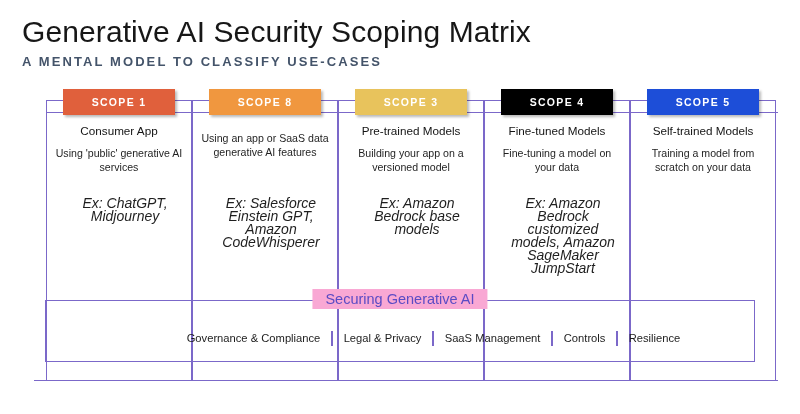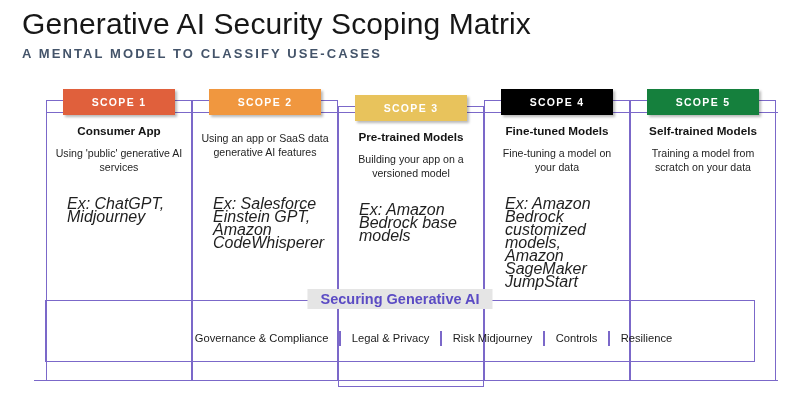--- a/index.html
+++ b/index.html
@@ -21,21 +21,21 @@
     position: relative;
     width: 800px;
     height: 414px;
     background: #ffffff;
   }
 
   
   #header {
     position: absolute;
     left: 22px;
-    top: 6px;
+    top: 14px;
     width: 756px;
   }
   #page-title {
     font-size: 30px;
     font-weight: 400;
     letter-spacing: 0.1px;
     color: #171717;
     line-height: 36px;
     white-space: nowrap;
   }
@@ -89,42 +89,42 @@
     left: 0;
     right: 0;
     top: 22px;
     padding: 0 7px;
     text-align: center;
     box-sizing: border-box;
   }
 
   .scope-heading {
     font-size: 11.7px;
-    font-weight: 700;
+    font-weight: 400;
     color: #141414;
     line-height: 15px;
     white-space: nowrap;
   }
 
   .scope-desc {
     margin-top: 9px;
     font-size: 10.6px;
     font-weight: 400;
     color: #1f1f1f;
     line-height: 13.6px;
   }
 
   .scope-example {
     position: absolute;
     left: 12px;
     right: 0;
     top: 96px;
     padding: 0 8px;
-    text-align: left;
-    font-size: 16px;
+    text-align: center;
+    font-size: 14px;
     font-style: italic;
     color: #1f1f1f;
     line-height: 13px;
     box-sizing: border-box;
   }
 
   
   #securing-band {
     position: absolute;
     left: 45px;
@@ -134,24 +134,24 @@
     border: 1.4px solid #7b68c9;
     box-sizing: border-box;
     background: transparent;
   }
 
   #securing-title {
     position: absolute;
     left: 50%;
     top: 289px;
     transform: translateX(-50%);
-    background: #e5e5e5;
+    background: #f9a8d4;
     padding: 0 13px;
     font-size: 14.5px;
-    font-weight: 700;
+    font-weight: 400;
     color: #5b4bc4;
     line-height: 20px;
     white-space: nowrap;
     z-index: 6;
   }
 
   #pillars {
     position: absolute;
     left: 45px;
     top: 330px;
@@ -209,62 +209,62 @@
     <div class="scope-card" style="left:46px; width:146px;">
       <div class="scope-badge" style="background:#e0603c;">SCOPE 1</div>
       <div class="scope-body">
         <div class="scope-heading">Consumer App</div>
         <div class="scope-desc">Using 'public' generative AI services</div>
       </div>
       <div class="scope-example">Ex: ChatGPT, Midjourney</div>
     </div>
 
     <div class="scope-card" style="left:192px; width:146px;">
-      <div class="scope-badge" style="background:#f0973f;">SCOPE 2</div>
+      <div class="scope-badge" style="background:#f0973f;">SCOPE 8</div>
       <div class="scope-body">
         <div class="scope-desc">Using an app or SaaS data generative AI features</div>
       </div>
       <div class="scope-example">Ex: Salesforce Einstein GPT, Amazon CodeWhisperer</div>
     </div>
 
-    <div class="scope-card" style="left:338px; width:146px;margin-top:6px;">
+    <div class="scope-card" style="left:338px; width:146px;">
       <div class="scope-badge" style="background:#e8c35c;">SCOPE 3</div>
       <div class="scope-body">
         <div class="scope-heading">Pre-trained Models</div>
         <div class="scope-desc">Building your app on a versioned model</div>
       </div>
       <div class="scope-example">Ex: Amazon Bedrock base models</div>
     </div>
 
     <div class="scope-card" style="left:484px; width:146px;">
       <div class="scope-badge" style="background:#000000;">SCOPE 4</div>
       <div class="scope-body">
         <div class="scope-heading">Fine-tuned Models</div>
         <div class="scope-desc">Fine-tuning a model on your data</div>
       </div>
       <div class="scope-example">Ex: Amazon Bedrock customized models, Amazon SageMaker JumpStart</div>
     </div>
 
     <div class="scope-card" style="left:630px; width:146px;">
-      <div class="scope-badge" style="background:#15803d;">SCOPE 5</div>
+      <div class="scope-badge" style="background:#1d4ed8;">SCOPE 5</div>
       <div class="scope-body">
         <div class="scope-heading">Self-trained Models</div>
         <div class="scope-desc">Training a model from scratch on your data</div>
       </div>
     </div>
 
     <div id="securing-band"></div>
     <div id="securing-title">Securing Generative AI</div>
 
     <div id="pillars">
       <div class="pillar">Governance &amp; Compliance</div>
       <div class="pillar-sep"></div>
       <div class="pillar">Legal &amp; Privacy</div>
       <div class="pillar-sep"></div>
-      <div class="pillar">Risk Midjourney</div>
+      <div class="pillar">SaaS Management</div>
       <div class="pillar-sep"></div>
       <div class="pillar">Controls</div>
       <div class="pillar-sep"></div>
       <div class="pillar">Resilience</div>
     </div>
 
     <div class="connector" style="left:34px;  top:380px; width:158px;"></div>
     <div class="connector" style="left:192px; top:380px; width:146px;"></div>
     <div class="connector" style="left:338px; top:380px; width:146px;"></div>
     <div class="connector" style="left:484px; top:380px; width:146px;"></div>

